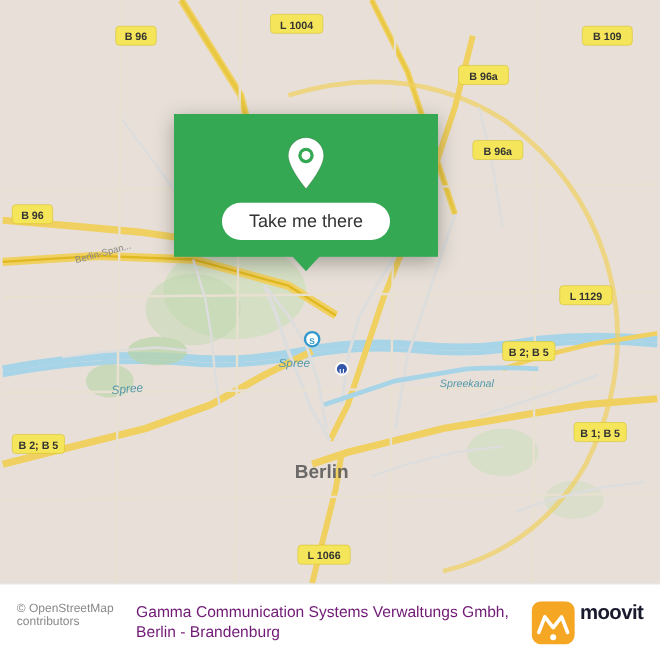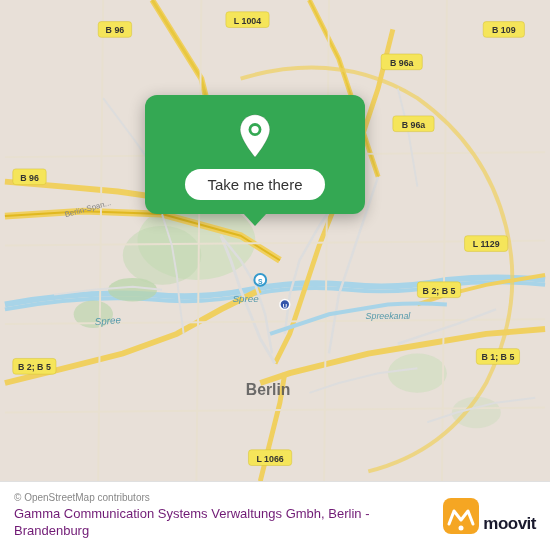--- a/index.html
+++ b/index.html
@@ -35,21 +35,21 @@
       top: 0; left: 0;
     }
 
     
     #popup-card {
       position: absolute;
       top: 95px;
       left: 145px;
       width: 220px;
       background: #34a853;
-      border-radius: 12px;
+      border-radius: 0;
       display: flex;
       flex-direction: column;
       align-items: center;
       padding: 18px 16px 14px;
       box-shadow: 0 4px 16px rgba(0,0,0,0.3);
       cursor: pointer;
     }
 
     #popup-card::after {
       content: '';
@@ -87,40 +87,40 @@
       padding: 10px 14px 10px 14px;
       border-top: 1px solid #e0e0e0;
       display: flex;
       align-items: center;
       justify-content: space-between;
       min-height: 64px;
     }
 
     #bottom-info {
       display: flex;
-      flex-direction: column;
+      flex-direction: row;
       flex: 1;
     }
 
     #copyright-text {
       font-size: 10px;
       color: #888;
       margin-bottom: 3px;
     }
 
     #location-name {
       font-size: 13px;
       color: #701a75;
       font-weight: 400;
       line-height: 1.3;
     }
 
     #moovit-logo {
       display: flex;
-      align-items: flex-end;
+      align-items: flex-start;
       flex-shrink: 0;
       margin-left: 12px;
     }
 
     #moovit-icon {
       width: 36px;
       height: 36px;
       margin-right: 4px;
     }
 

